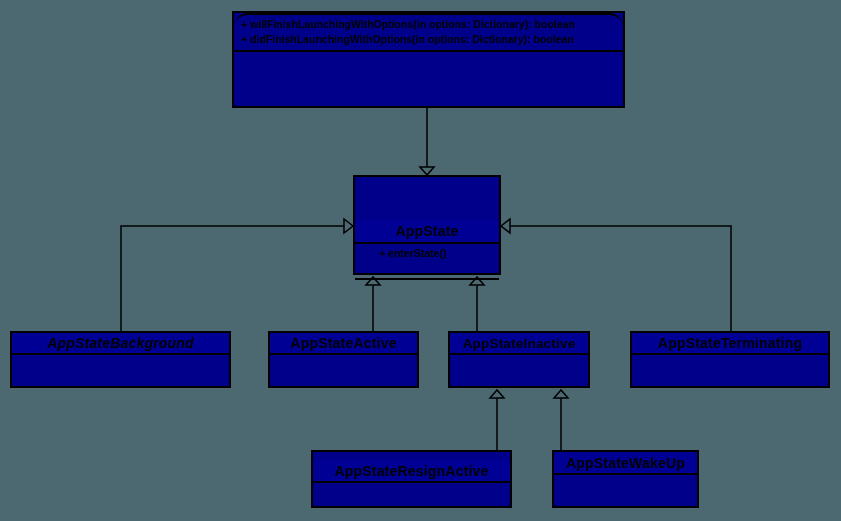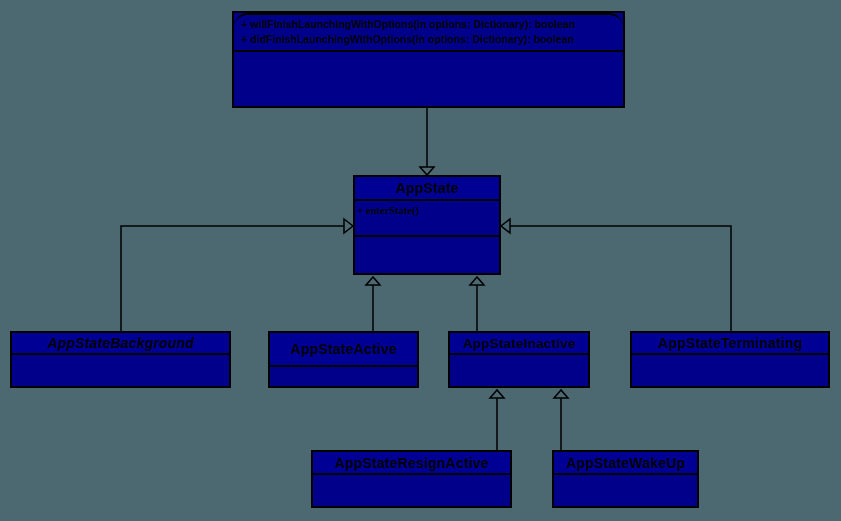--- a/index.html
+++ b/index.html
@@ -94,49 +94,49 @@
 
   <div class="node" style="left:232px;top:11px;width:393px;height:97px;">
     <div class="methods" style="height:33px;border-radius:14px;">
       <div>+ willFinishLaunchingWithOptions(in options: Dictionary): boolean</div>
       <div>+ didFinishLaunchingWithOptions(in options: Dictionary): boolean</div>
     </div>
     <div class="body"></div>
   </div>
 
   <div class="node" style="left:353px;top:175px;width:148px;height:100px;">
-    <div class="title" style="height:22px;">AppState</div>
-    <div class="methods" style="height:32px;padding-left:2px;font-family:Liberation Serif, serif;">
+    <div class="title" style="height:22px;margin-top:43px;">AppState</div>
+    <div class="methods" style="height:32px;padding-left:24px;">
       <div>+ enterState()</div>
     </div>
     <div class="body"></div>
   </div>
 
   <div class="node" style="left:10px;top:331px;width:221px;height:57px;font-style:italic;">
     <div class="title" style="height:20px;">AppStateBackground</div>
     <div class="body"></div>
   </div>
 
   <div class="node" style="left:268px;top:331px;width:151px;height:57px;">
-    <div class="title" style="height:32px;">AppStateActive</div>
+    <div class="title" style="height:20px;">AppStateActive</div>
     <div class="body"></div>
   </div>
 
   <div class="node" style="left:448px;top:331px;width:142px;height:57px;">
     <div class="title" style="height:20px;font-size:13.5px;text-align:right;">AppStateInactive</div>
     <div class="body"></div>
   </div>
 
   <div class="node" style="left:630px;top:331px;width:200px;height:57px;">
     <div class="title" style="height:20px;text-align:center;">AppStateTerminating</div>
     <div class="body"></div>
   </div>
 
   <div class="node" style="left:311px;top:450px;width:201px;height:58px;">
-    <div class="title" style="height:21px;">AppStateResignActive</div>
+    <div class="title" style="height:21px;margin-top:8px;">AppStateResignActive</div>
     <div class="body"></div>
   </div>
 
   <div class="node" style="left:552px;top:450px;width:147px;height:58px;justify-content:center;">
     <div class="title" style="height:21px;">AppStateWakeUp</div>
     <div class="body"></div>
   </div>
 
 </div>
 

